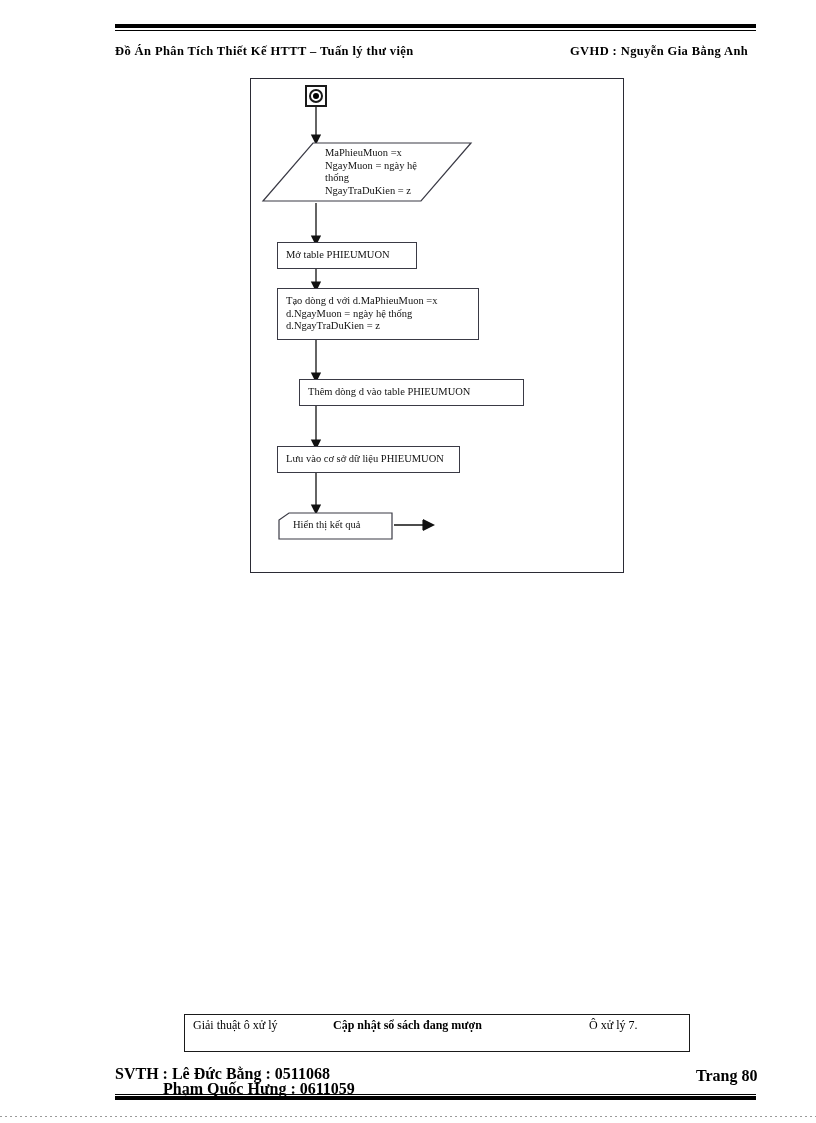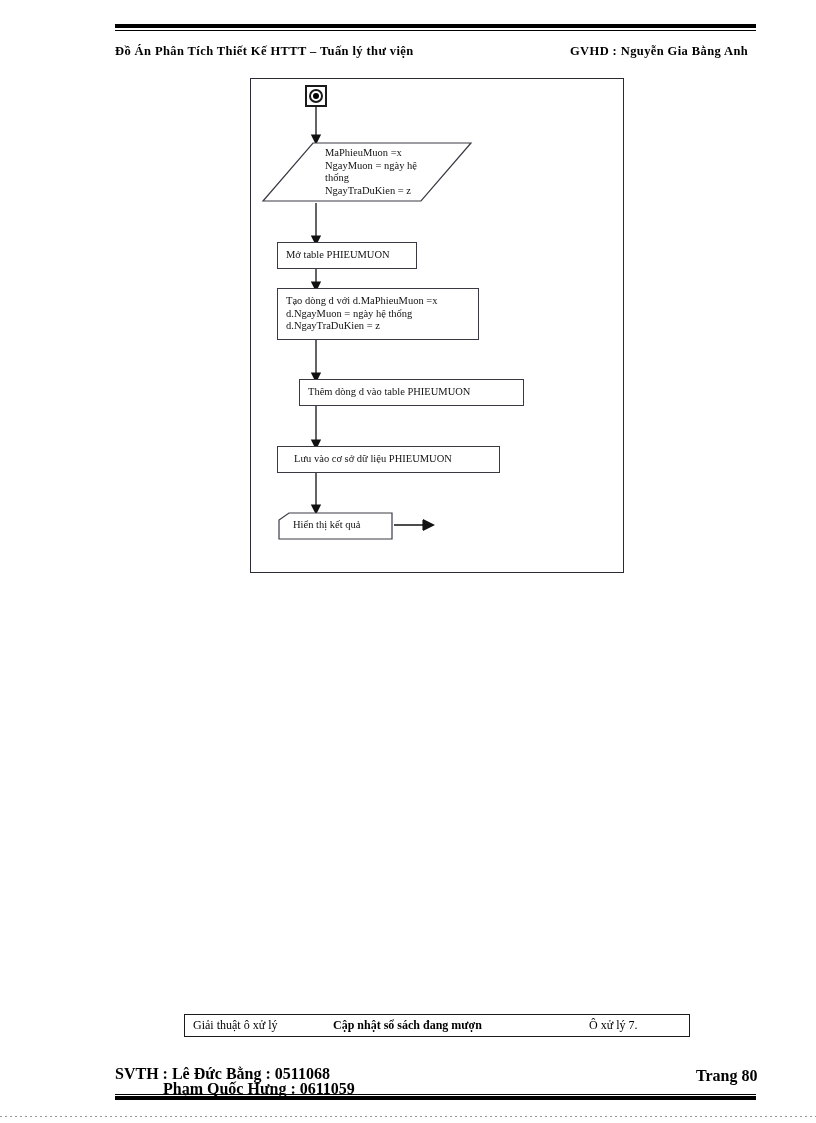--- a/index.html
+++ b/index.html
@@ -129,42 +129,42 @@
     background: #fff;
     box-sizing: border-box;
     display: flex;
     align-items: center;
   }
   .rect .pad { padding: 0 8px; }
 
   .rect-open  { left: 26px;  top: 163px; width: 140px; height: 27px; }
   .rect-make  { left: 26px;  top: 209px; width: 202px; height: 52px; }
   .rect-add   { left: 26px;  top: 300px; width: 225px; height: 27px; margin-left: 22px; }
-  .rect-save  { left: 26px;  top: 367px; width: 223px; height: 27px; padding-left: 8px; }
+  .rect-save  { left: 26px;  top: 367px; width: 183px; height: 27px; }
 
   
   .disp-wrap {
     position: absolute;
     left: 26px; top: 432px;
     width: 117px; height: 30px; text-align: center;
   }
   .disp-wrap svg { position: absolute; left: 0; top: 0; }
   .disp-text {
     position: absolute;
     left: 16px; top: 8px;
   }
 
   
   .conn { position: absolute; inset: 0; pointer-events: none; }
 
   
   .caption-box {
     position: absolute;
     left: 184px; top: 1014px;
-    width: 506px; height: 23px;
+    width: 506px; height: 38px;
     border: 1.2px solid #1a1a1a;
     background: #fff;
     box-sizing: border-box;
   }
   .cap-seg {
     position: absolute;
     top: 3px;
     font-size: 12px;
     white-space: nowrap;
   }

